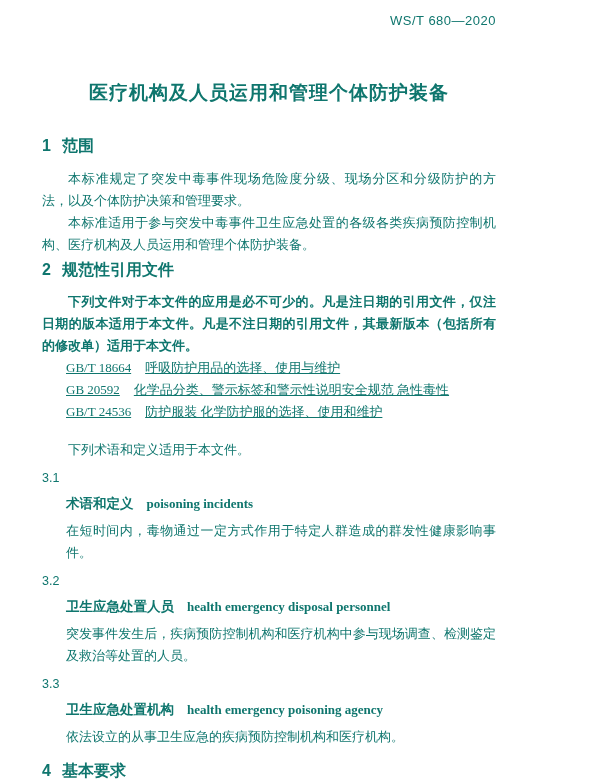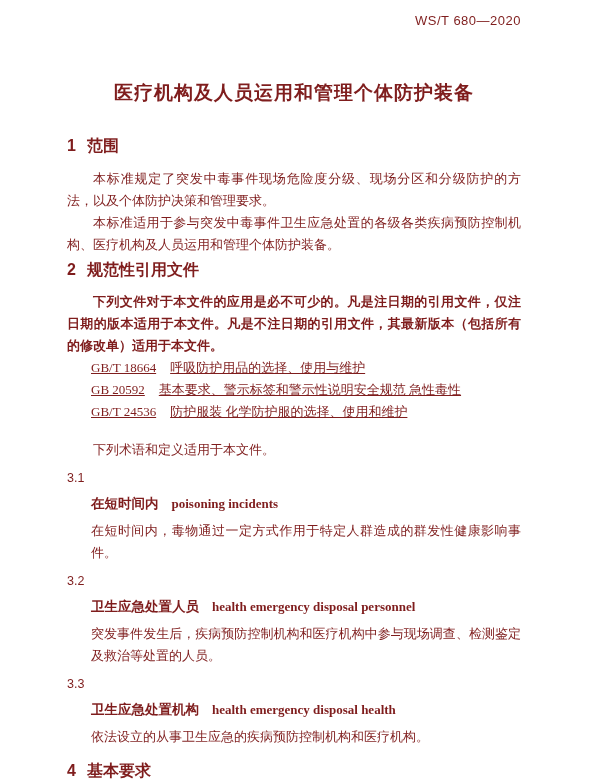--- a/index.html
+++ b/index.html
@@ -6,22 +6,21 @@
   html, body { margin: 0; padding: 0; }
   body {
     width: 609px; height: 780px;
     background: #ffffff;
     overflow: hidden;
   }
   .page {
     width: 530px; height: 780px;
     padding: 13px 34px 0 42px;
     font-family: "Liberation Serif", serif;
-    color: #7f1d1d;
-    margin-left: 25px;
+    color: #0f766e;
   }
   .doc-number {
     font-family: "Liberation Sans", sans-serif;
     font-size: 13px;
     line-height: 15px;
     text-align: right;
     letter-spacing: 0.5px;
     white-space: nowrap;
   }
   .doc-title {
@@ -113,51 +112,51 @@
   <section>
     <div class="sec-heading mt-h2">
       <span class="sec-num">2</span><span>规范性引用文件</span>
     </div>
     <p class="para mt-i2">下列文件对于本文件的应用是必不可少的。凡是注日期的引用文件，仅注日期的版本适用于本文件。凡是不注日期的引用文件，其最新版本（包括所有的修改单）适用于本文件。</p>
     <ul class="ref-list">
       <li>
         <span class="ref-code">GB/T 18664</span><span>呼吸防护用品的选择、使用与维护</span>
       </li>
       <li>
-        <span class="ref-code">GB 20592</span><span>基本要求、警示标签和警示性说明安全规范 急性毒性</span>
+        <span class="ref-code">GB 20592</span><span>化学品分类、警示标签和警示性说明安全规范 急性毒性</span>
       </li>
       <li>
         <span class="ref-code">GB/T 24536</span><span>防护服装 化学防护服的选择、使用和维护</span>
       </li>
     </ul>
   </section>
 
   <section>
     <p class="para mt-i3">下列术语和定义适用于本文件。</p>
 
     <div>
       <div class="term-num">3.1</div>
       <div class="term-name">
-        <span class="term-zh">在短时间内</span><span class="term-en">poisoning incidents</span>
+        <span class="term-zh">术语和定义</span><span class="term-en">poisoning incidents</span>
       </div>
       <p class="term-def">在短时间内，毒物通过一定方式作用于特定人群造成的群发性健康影响事件。</p>
     </div>
 
     <div>
       <div class="term-num">3.2</div>
       <div class="term-name">
         <span class="term-zh">卫生应急处置人员</span><span class="term-en">health emergency disposal personnel</span>
       </div>
       <p class="term-def">突发事件发生后，疾病预防控制机构和医疗机构中参与现场调查、检测鉴定及救治等处置的人员。</p>
     </div>
 
     <div>
       <div class="term-num">3.3</div>
       <div class="term-name">
-        <span class="term-zh">卫生应急处置机构</span><span class="term-en">health emergency disposal health</span>
+        <span class="term-zh">卫生应急处置机构</span><span class="term-en">health emergency poisoning agency</span>
       </div>
       <p class="term-def">依法设立的从事卫生应急的疾病预防控制机构和医疗机构。</p>
     </div>
   </section>
 
   <section>
     <div class="sec-heading mt-h4">
       <span class="sec-num">4</span><span>基本要求</span>
     </div>
     <div class="sec-heading mt-h41">

